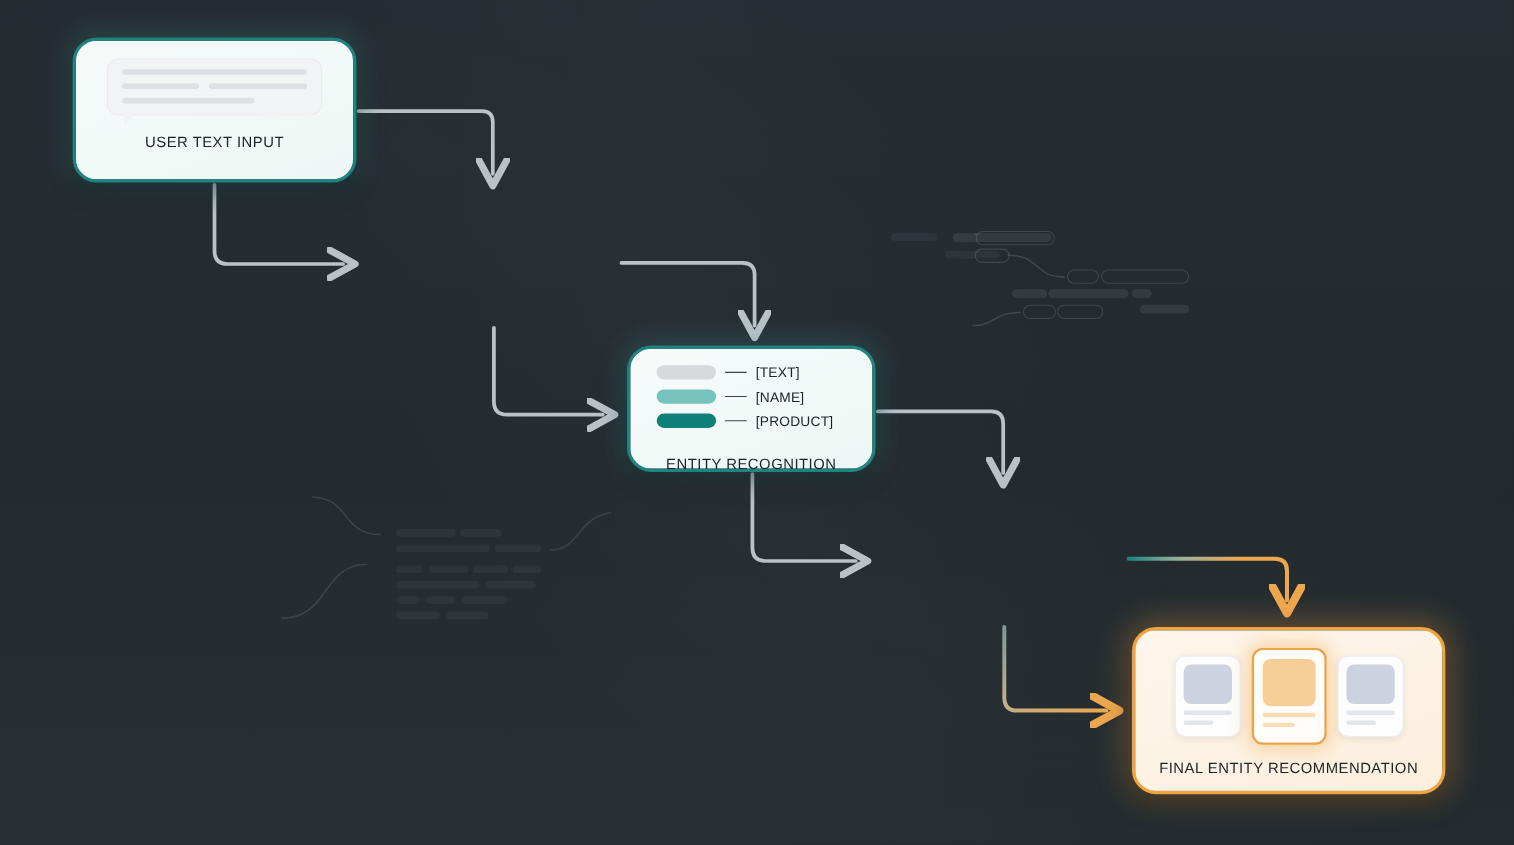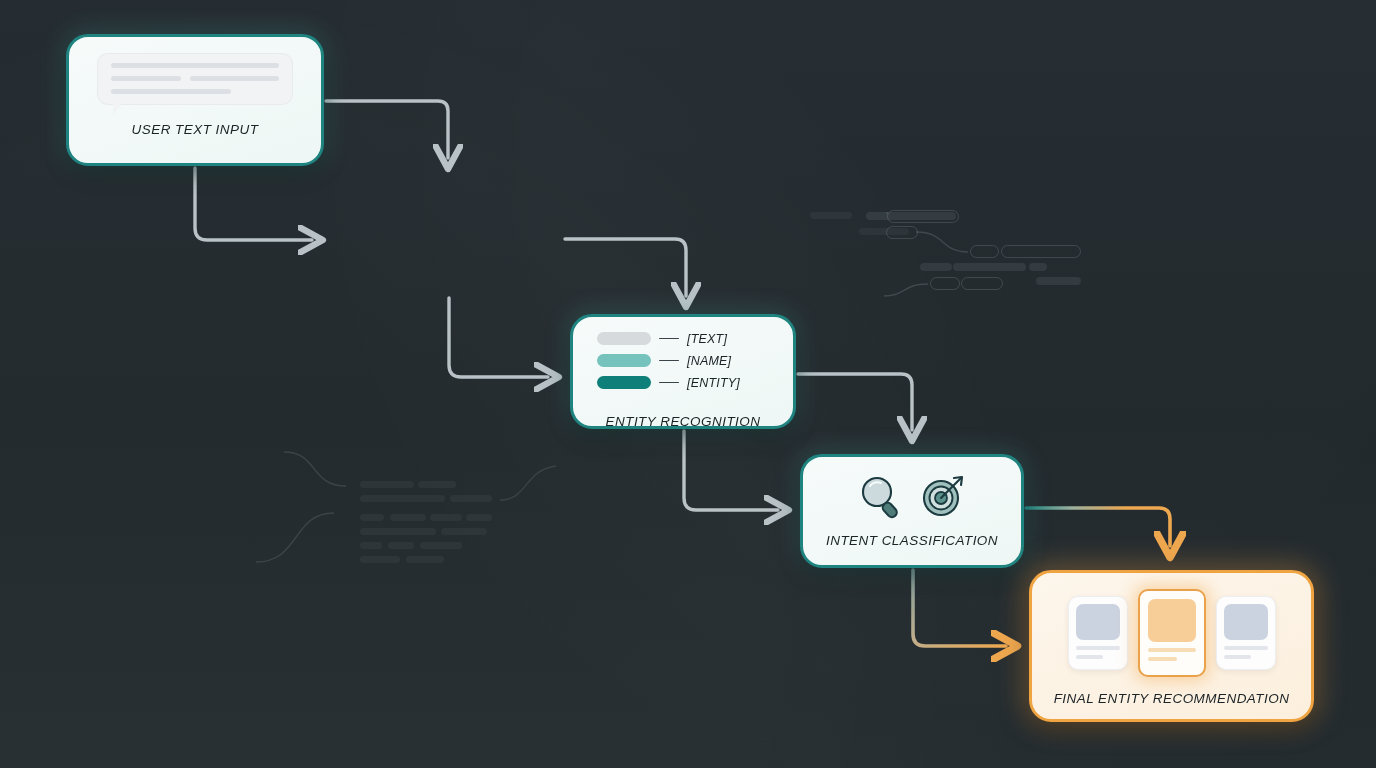--- a/index.html
+++ b/index.html
@@ -2,21 +2,21 @@
 <html><head>
 <meta charset="utf-8">
 <style>
   html,body{margin:0;padding:0;}
   body{
     width:1376px;height:768px;overflow:hidden;
     background:#222a2e;
     font-family:"Liberation Sans","DejaVu Sans",sans-serif;
     position:relative;
   }
-  .stage{position:absolute;inset:0;width:1376px;height:768px;font-style:italic;}
+  .stage{position:absolute;inset:0;width:1376px;height:768px;}
 
   
   .bg-noise{
     position:absolute;inset:0;
     background:
       radial-gradient(circle at 18% 82%, rgba(255,255,255,.018) 0 38%, transparent 62%),
       radial-gradient(circle at 72% 18%, rgba(255,255,255,.015) 0 34%, transparent 60%),
       linear-gradient(180deg,#232b30 0%,#20272b 55%,#242c30 100%);
     pointer-events:none;
   }
@@ -223,43 +223,26 @@
         <div class="ent-txt">[TEXT]</div>
       </div>
       <div class="ent-row">
         <div class="ent-bar" style="background:#76c2bd;"></div>
         <div class="ent-dash"></div>
         <div class="ent-txt">[NAME]</div>
       </div>
       <div class="ent-row">
         <div class="ent-bar" style="background:#0f7f7a;"></div>
         <div class="ent-dash"></div>
-        <div class="ent-txt">[ENTITY]</div>
+        <div class="ent-txt">[PRODUCT]</div>
       </div>
     </div>
     <div class="node-label">ENTITY RECOGNITION</div>
   </div>
 
-  <div class="node" id="n-intent">
-    <div class="intent-icons">
-      <svg width="52" height="52" viewBox="0 0 52 52">
-        <circle cx="22" cy="21" r="14" fill="#ccd9dd" stroke="#1c3b40" stroke-width="2.1"></circle>
-        <path d="M15 15 A 10 10 0 0 1 26 12" fill="none" stroke="#f4fbfb" stroke-width="2" stroke-linecap="round"></path>
-        <rect x="30" y="31" width="9.5" height="16" rx="4.6" transform="rotate(-42 34.7 39)" fill="#4f7c78" stroke="#1c3b40" stroke-width="2.1"></rect>
-      </svg>
-      <svg width="52" height="52" viewBox="0 0 52 52">
-        <circle cx="24" cy="27" r="17" fill="#9fc0bc" stroke="#1c3b40" stroke-width="2.1"></circle>
-        <circle cx="24" cy="27" r="11.5" fill="#cfe0de" stroke="#1c3b40" stroke-width="1.9"></circle>
-        <circle cx="24" cy="27" r="6" fill="#5d928c" stroke="#1c3b40" stroke-width="1.8"></circle>
-        <path d="M24 27 L44 7" fill="none" stroke="#1c3b40" stroke-width="2.1" stroke-linecap="round"></path>
-        <path d="M37 7 L45 6 L44 14" fill="none" stroke="#1c3b40" stroke-width="2.1" stroke-linecap="round" stroke-linejoin="round"></path>
-      </svg>
-    </div>
-    <div class="node-label">INTENT CLASSIFICATION</div>
-  </div>
 
   <div class="node accent" id="n-final">
     <div class="cards">
       <div class="card">
         <div class="thumb"></div>
           <div class="ln"></div>
           <div class="ln short"></div>
       </div>
       <div class="card hi">
         <div class="thumb"></div>

